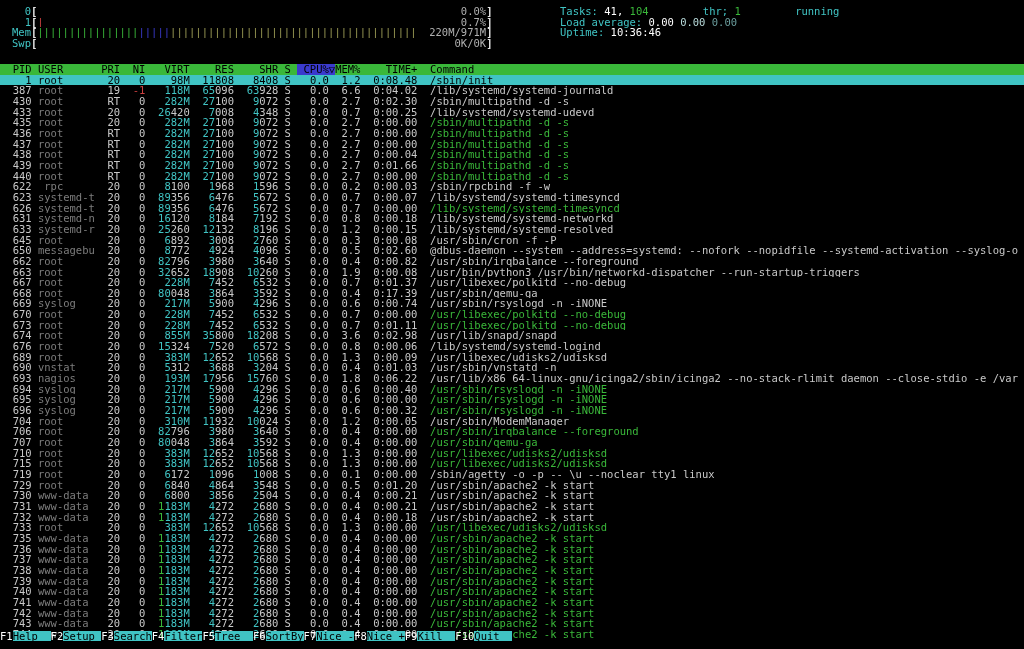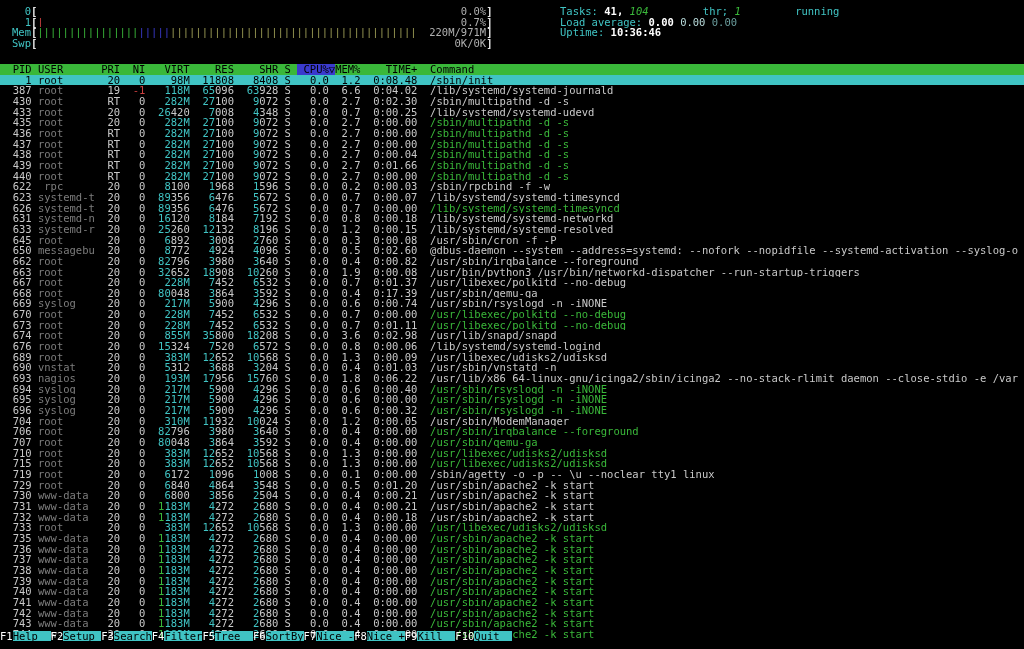--- a/index.html
+++ b/index.html
@@ -24,22 +24,22 @@
   .mline{height:10.66px;}
   .mlabel{color:var(--cyan,#40c4c4);}
   .brk{color:var(--bracket,#e8e8e8);font-weight:bold;}
   .mbar{display:inline-block;position:relative;width:71ch;height:10.66px;vertical-align:bottom;overflow:hidden;}
   .mval{position:absolute;right:0;top:0;color:var(--meter-value,#b0b0b0);}
   .t-green{color:var(--green,#3ab83a);}
   .t-blue{color:var(--blue,#3a3ace);}
   .t-yellow{color:var(--yellow,#9b9b55);}
   .t-red{color:var(--red,#cc4040);}
   .sg-cyan{color:var(--cyan,#40c4c4);margin-left:48px;}
-  .sg-white{color:#fff;font-weight:bold;}
-  .sg-green{color:var(--green,#3ab83a);font-style:italic;}
+  .sg-white{color:#fff;font-weight:normal;}
+  .sg-green{color:var(--green,#3ab83a);}
   .sg-pale{color:var(--pale-cyan,#b9dcdc);}
   .sg-dimcyan{color:var(--dim-cyan,#6b9e9e);}
   #fkeys{position:absolute;left:0;bottom:8px;height:10.5px;line-height:10.5px;overflow:hidden;}
   .fkey{color:#fff;}
   .flabel{background:var(--selected-bg,#40c4c4);color:#000;}
 </style>
 </head>
 <body>
 
 <div class="term">

